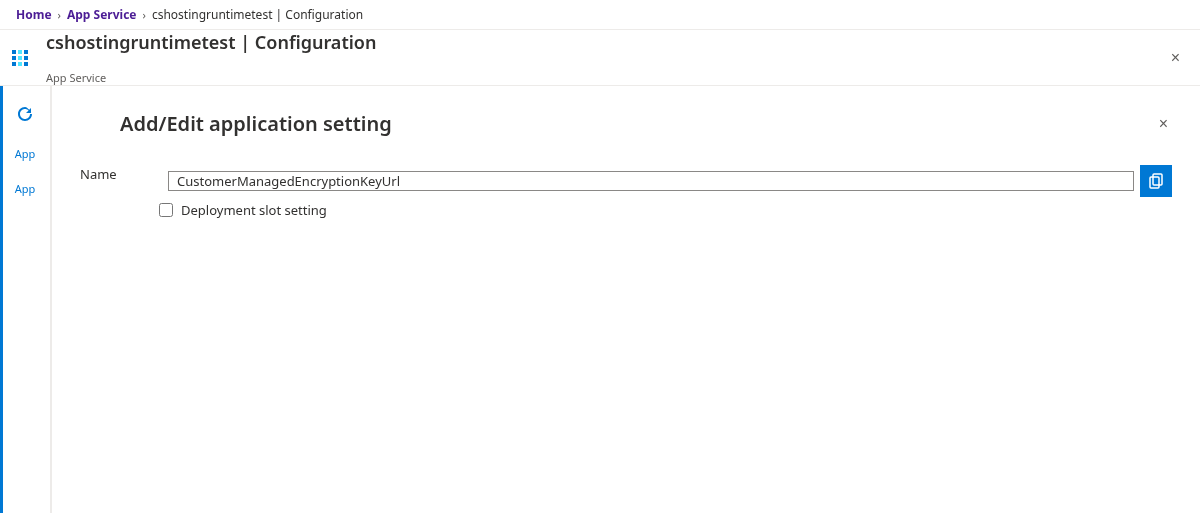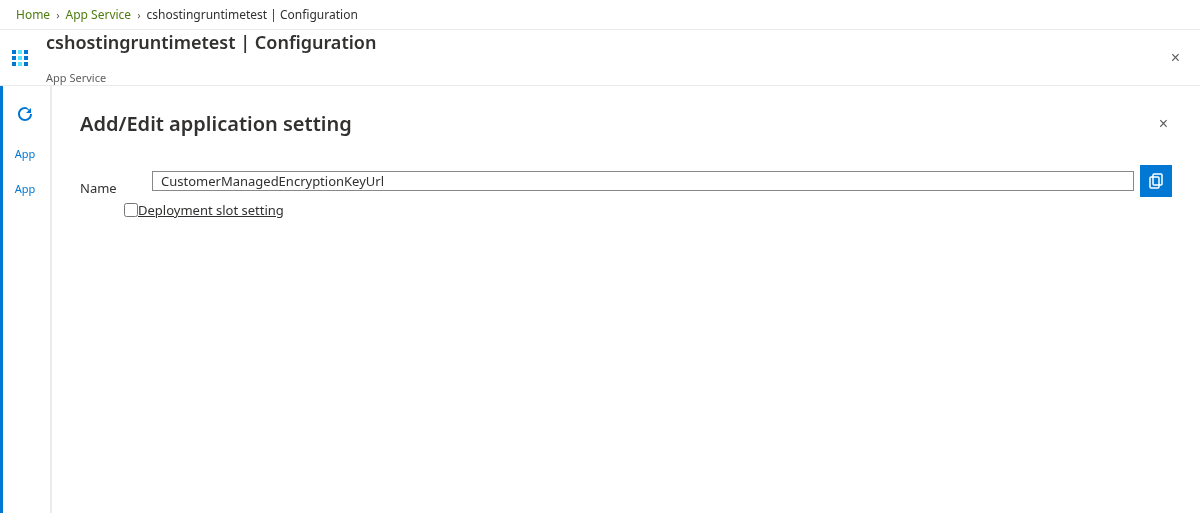--- a/index.html
+++ b/index.html
@@ -19,23 +19,24 @@
       border-bottom: 1px solid #edebe9;
       padding: 0 16px;
       height: 30px;
       display: flex;
       align-items: center;
       gap: 6px;
       font-size: 12px;
       color: #605e5c;
     }
     .breadcrumb-link {
-      color: #4d7c0f;
+      color: #4c1d95;
       cursor: pointer;
       text-decoration: none;
+      font-weight: bold;
     }
     .breadcrumb-sep {
       color: #605e5c;
       font-size: 11px;
     }
     .breadcrumb-current {
       color: #323130;
     }
 
     
@@ -200,37 +201,38 @@
     .modal-header {
       display: flex;
       align-items: center;
       justify-content: space-between;
       margin-bottom: 28px;
     }
     .modal-title {
       font-size: 20px;
       font-weight: 600;
       color: #323130;
+      margin-left: 40px;
     }
     .modal-close-btn {
       background: none;
       border: none;
       cursor: pointer;
       font-size: 16px;
       color: #605e5c;
       padding: 4px;
       display: flex;
       align-items: center;
     }
 
     
     .form-row {
       display: flex;
-      align-items: flex-end;
-      gap: 12px;
+      align-items: flex-start;
+      gap: 28px;
     }
     .form-label {
       width: 60px;
       font-size: 13px;
       color: #323130;
       flex-shrink: 0;
     }
     .form-input-wrapper {
       flex: 1;
       display: flex;
@@ -256,23 +258,23 @@
       display: flex;
       align-items: center;
       justify-content: center;
       flex-shrink: 0;
     }
 
     
     .checkbox-row {
       display: flex;
       align-items: center;
-      margin-left: 44px;
+      gap: 8px;
+      margin-left: 79px;
       margin-top: 4px;
-      text-decoration: underline;
     }
     .form-checkbox {
       width: 14px;
       height: 14px;
       cursor: pointer;
       border: 1px solid #8a8886;
     }
     .checkbox-label {
       font-size: 13px;
       color: #323130;

